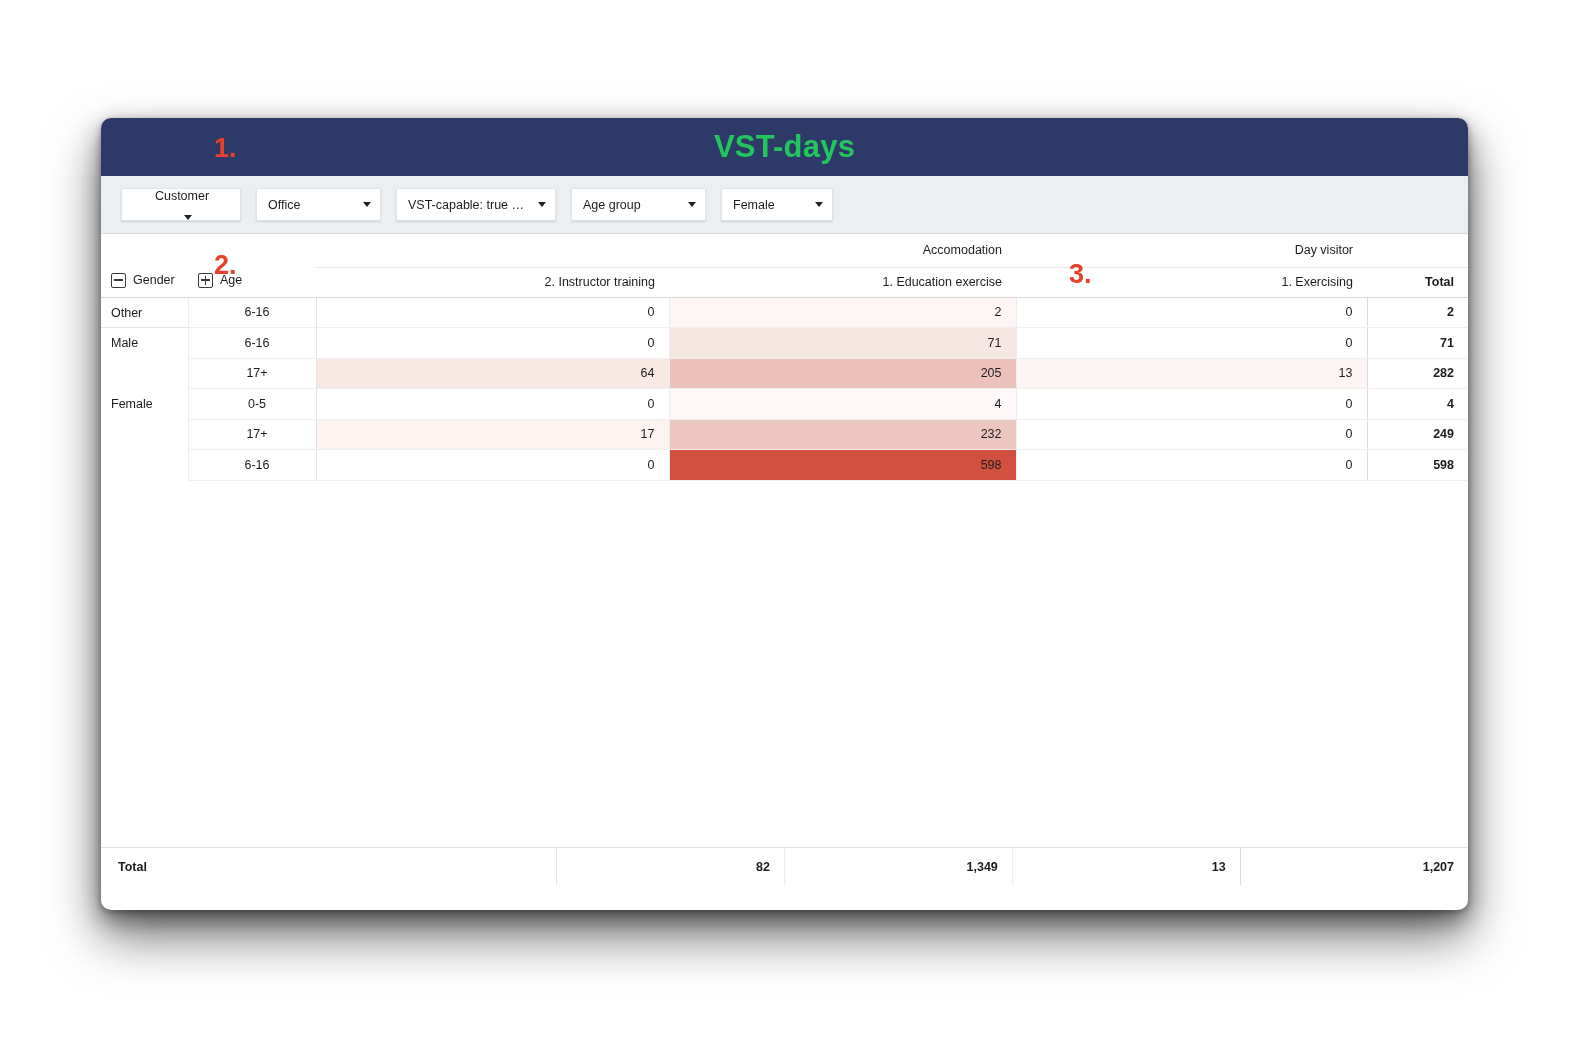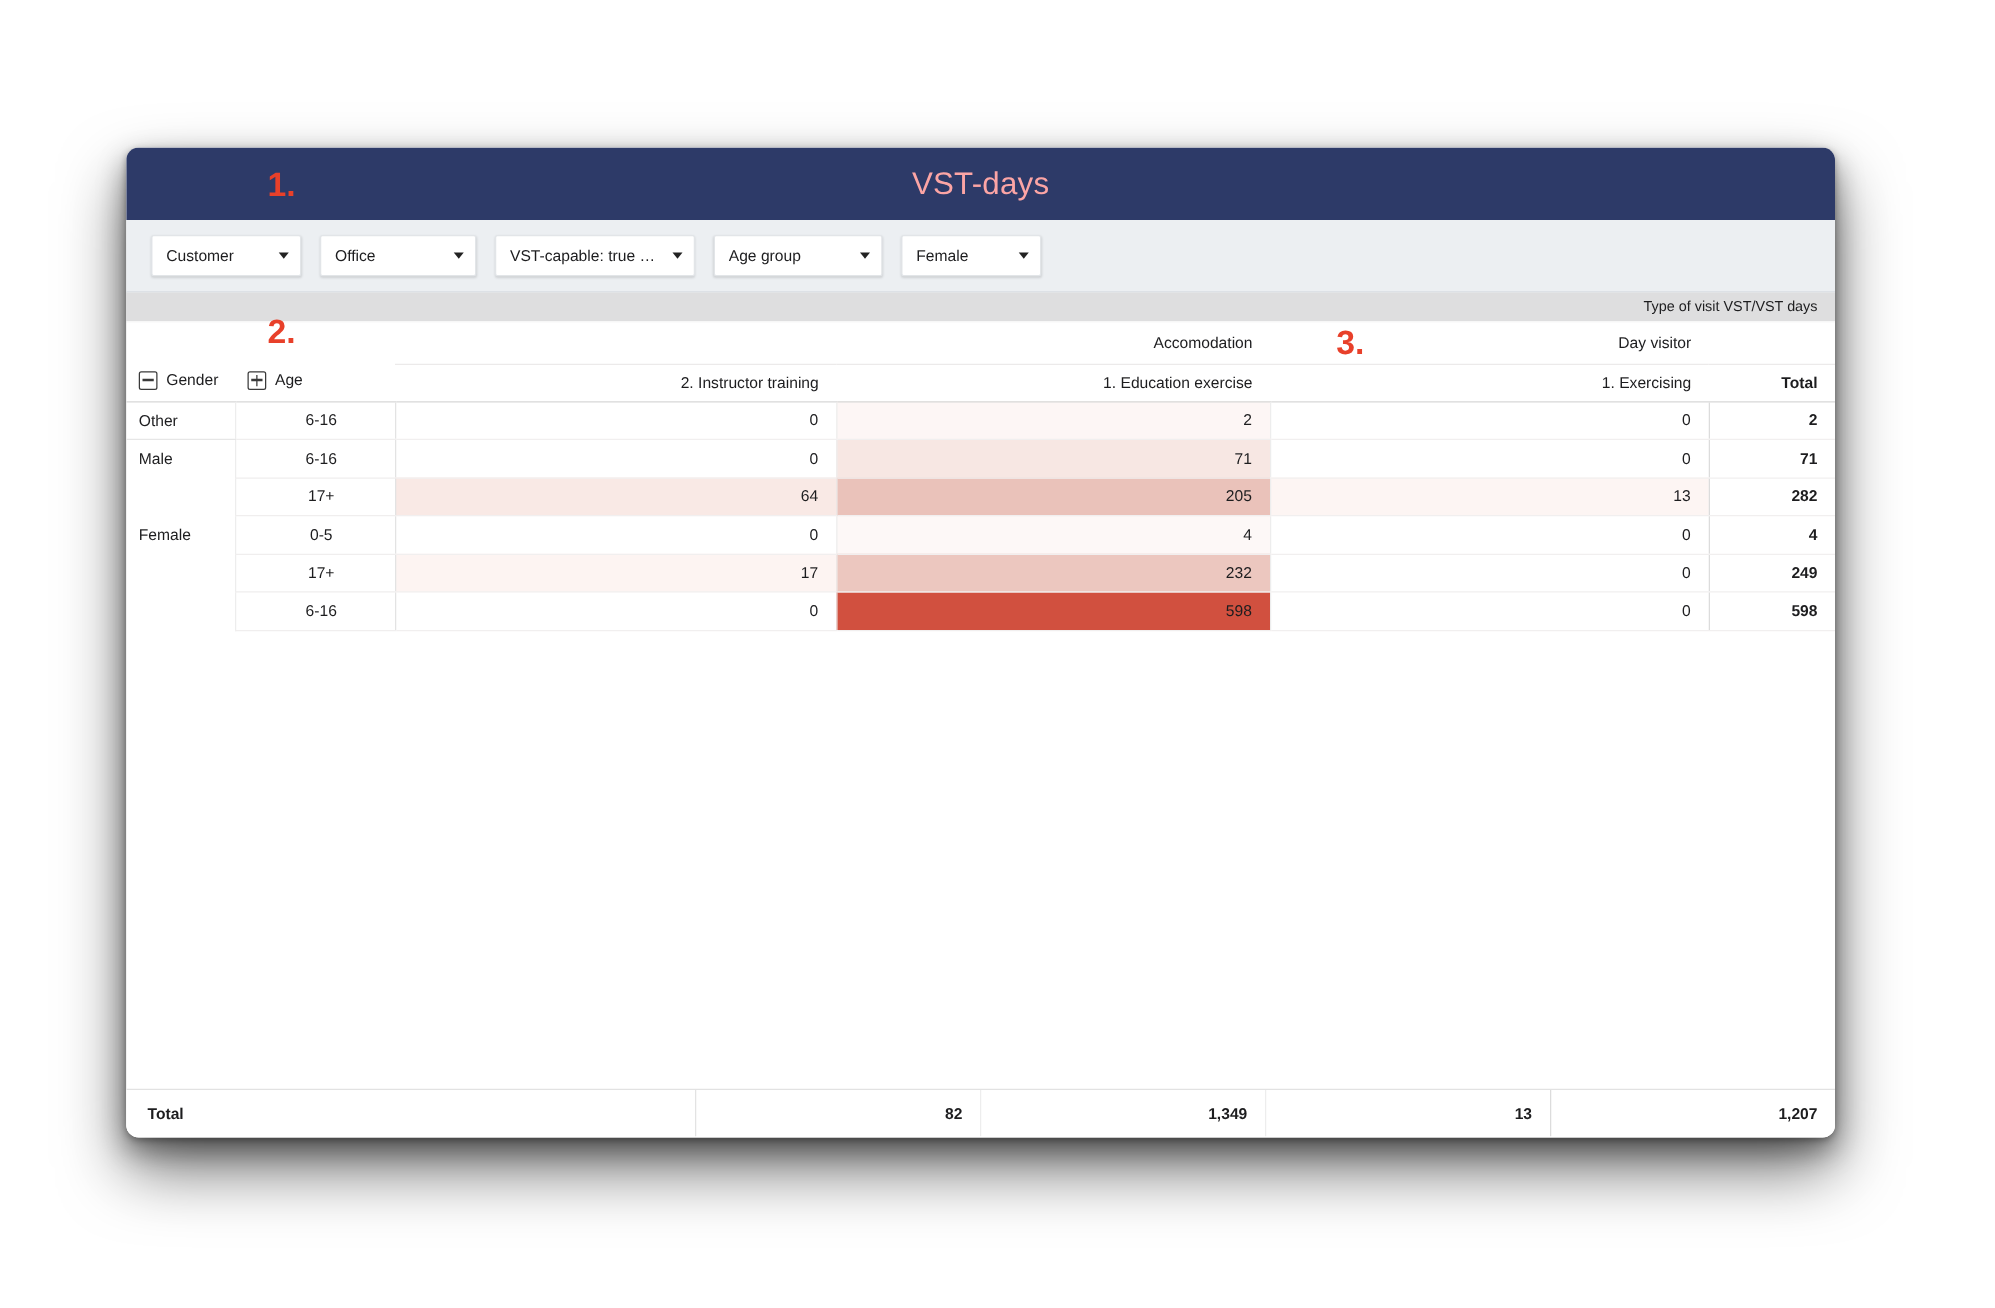--- a/index.html
+++ b/index.html
@@ -38,23 +38,23 @@
   
   .titlebar {
     position: relative;
     height: 58px;
     background: #2d3a68;
     display: flex;
     align-items: center;
     justify-content: center;
   }
   .titlebar-title {
-    color: #fca5a5;
-    font-size: 25px;
-    font-weight: normal;
+    color: #22c55e;
+    font-size: 31px;
+    font-weight: bold;
     letter-spacing: 0.2px;
   }
   .marker {
     position: absolute;
     color: #e8402a;
     font-size: 27px;
     font-weight: bold;
     font-family: "Liberation Sans", sans-serif;
   }
   .marker-1 { left: 113px; top: 15px; }
@@ -92,21 +92,21 @@
   }
   .caret {
     width: 0; height: 0;
     border-left: 4px solid transparent;
     border-right: 4px solid transparent;
     border-top: 5px solid #222;
     margin-left: 12px;
     flex: 0 0 auto;
   }
   .f-0 { width: 212px; }
-  .f-1 { width: 120px; }
+  .f-1 { width: 120px; flex-direction: column; }
   .f-2 { width: 125px; }
   .f-3 { width: 160px; }
   .f-4 { width: 135px; }
   .f-5 { width: 112px; }
 
   
   .measurebar {
     height: 24px;
     background: #dededf;
     border-bottom: 1px solid #ffffff;
@@ -301,23 +301,20 @@
       <div class="filter f-4">
         <span class="filter-label">Age group</span>
         <span class="caret"></span>
       </div>
       <div class="filter f-5">
         <span class="filter-label">Female</span>
         <span class="caret"></span>
       </div>
     </div>
 
-    <div class="measurebar">
-      <span class="measure-label">Type of visit VST/VST days</span>
-    </div>
 
     <div class="table-area">
       <table class="pivot">
         <colgroup>
           <col class="c-gender">
             <col class="c-age">
           <col class="c-d0">
             <col class="c-d1">
             <col class="c-d2">
             <col class="c-tot">

